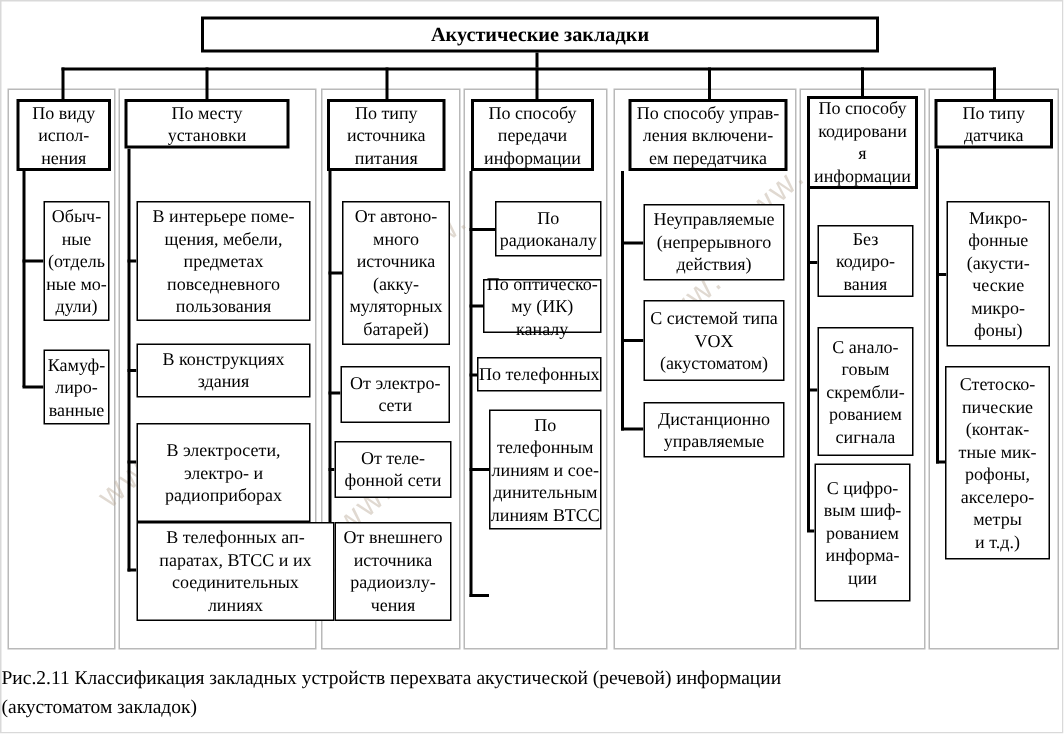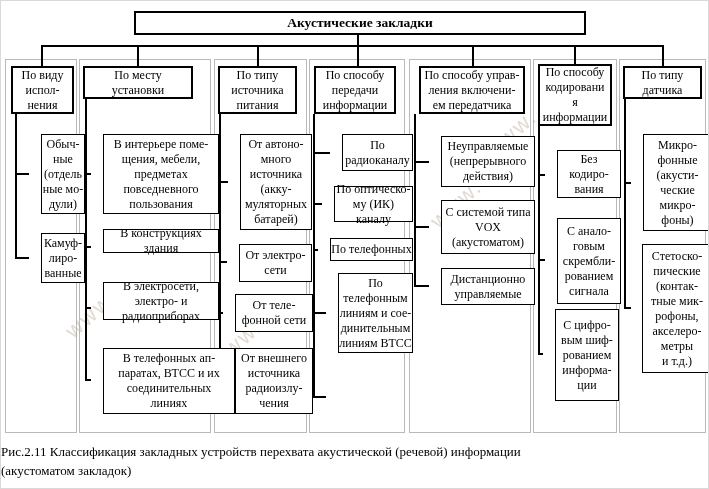--- a/index.html
+++ b/index.html
@@ -7,21 +7,21 @@
     position:relative;width:709px;height:489px;background:#fff;
     font-family:"Liberation Serif","DejaVu Serif",serif;color:#000;
     border:1px solid #d9d9d9;box-sizing:border-box;overflow:hidden;
   }
   .lane{position:absolute;border:1px solid #b9b9b9;box-sizing:border-box;background:transparent;}
   .hbox{position:absolute;border:2px solid #000;box-sizing:border-box;background:#fff;
         display:flex;align-items:center;justify-content:center;text-align:center;
         font-size:12px;line-height:15px;white-space:pre-line;z-index:3;}
   .box{position:absolute;border:1px solid #000;box-sizing:border-box;background:#fff;
         display:flex;align-items:center;justify-content:center;text-align:center;
-        font-size:12px;line-height:15px;white-space:pre-line;z-index:3;margin-left:12px;}
+        font-size:12px;line-height:15px;white-space:pre-line;z-index:3;}
   .title{position:absolute;border:2px solid #000;box-sizing:border-box;background:#fff;
         display:flex;align-items:center;justify-content:center;
         font-size:13.5px;font-weight:bold;z-index:3;}
   .vline{position:absolute;width:2px;background:#000;z-index:2;}
   .hline{position:absolute;height:2px;background:#000;z-index:2;}
   .wm{position:absolute;font-size:22px;letter-spacing:2px;color:rgba(186,170,152,0.45);
       transform:rotate(-42deg);z-index:1;font-family:"Liberation Sans",sans-serif;white-space:nowrap;}
   .caption{position:absolute;left:0;top:441px;width:709px;
       font-size:13px;line-height:19px;z-index:3;}
 </style>
@@ -92,23 +92,23 @@
   <div class="vline" style="left:84px;top:98px;height:282px;"></div>
   <div class="hline" style="left:84px;top:172px;width:6px;"></div>
   <div class="hline" style="left:84px;top:245px;width:6px;"></div>
   <div class="hline" style="left:84px;top:306px;width:6px;"></div>
   <div class="hline" style="left:84px;top:378px;width:6px;"></div>
   <div class="box" style="left:90px;top:133px;width:116px;height:80px;">В интерьере поме-
 щения, мебели,
 предметах
 повседневного
 пользования</div>
-  <div class="box" style="left:90px;top:228px;width:116px;height:24px;font-family:Liberation Serif, serif;">В конструкциях
+  <div class="box" style="left:90px;top:228px;width:116px;height:36px;font-family:Liberation Serif, serif;">В конструкциях
 здания</div>
-  <div class="box" style="left:90px;top:281px;width:116px;height:38px;">В электросети,
+  <div class="box" style="left:90px;top:281px;width:116px;height:66px;">В электросети,
 электро- и
 радиоприборах</div>
   <div class="box" style="left:90px;top:347px;width:132px;height:66px;">В телефонных ап-
 паратах, ВТСС и их
 соединительных
 линиях</div>
 
   <div class="vline" style="left:218px;top:113px;height:267px;"></div>
   <div class="hline" style="left:218px;top:180px;width:9px;"></div>
   <div class="hline" style="left:218px;top:260px;width:8px;"></div>

